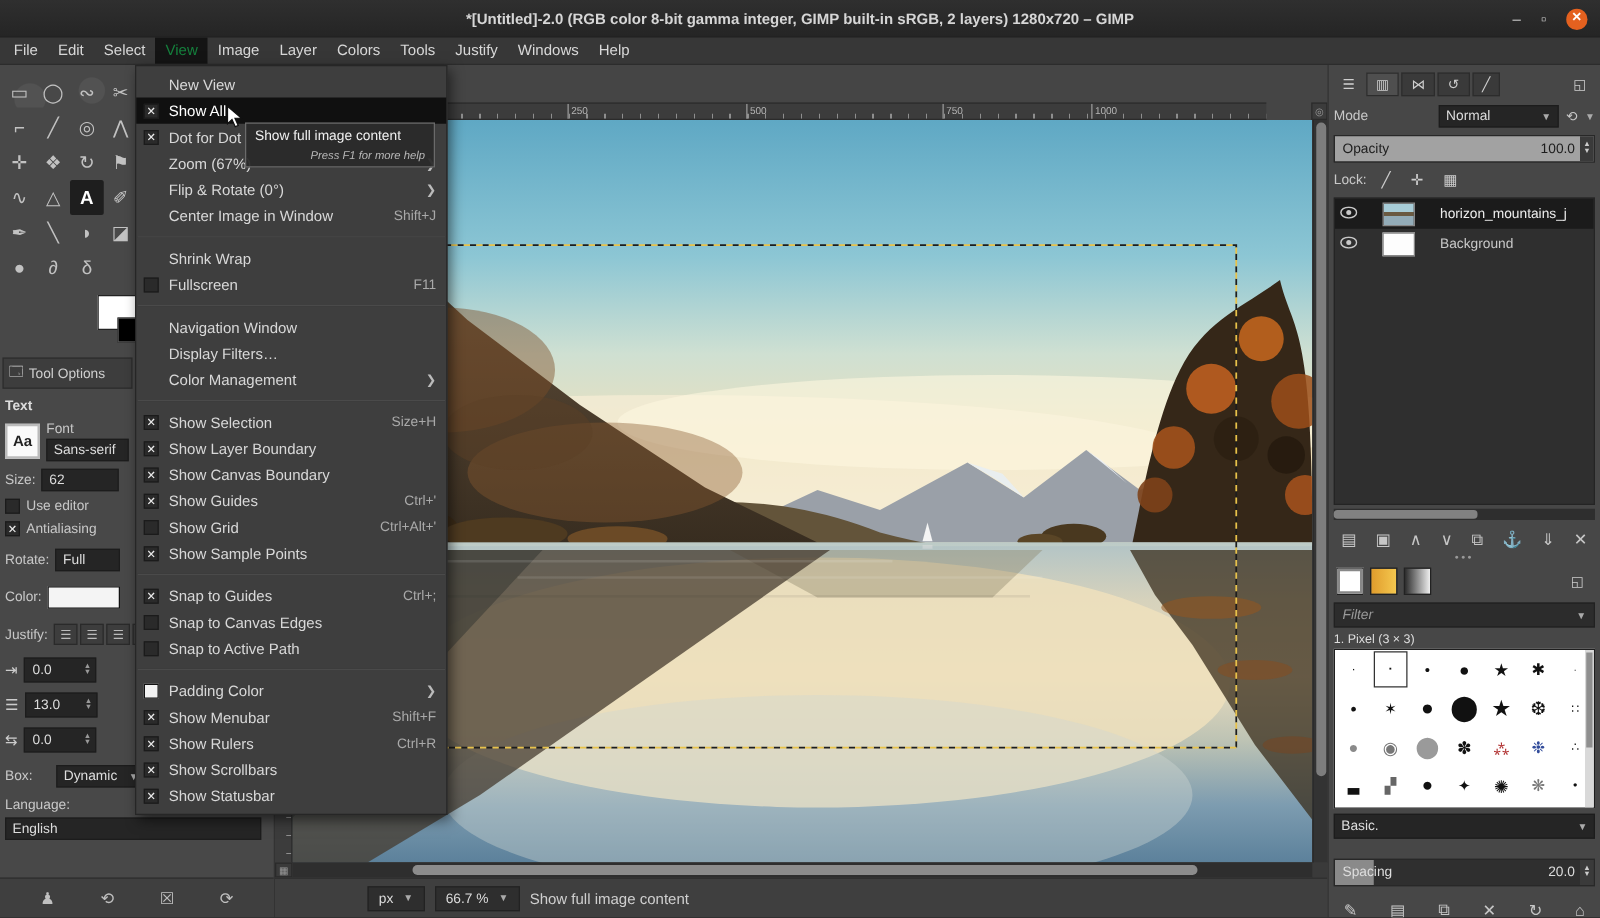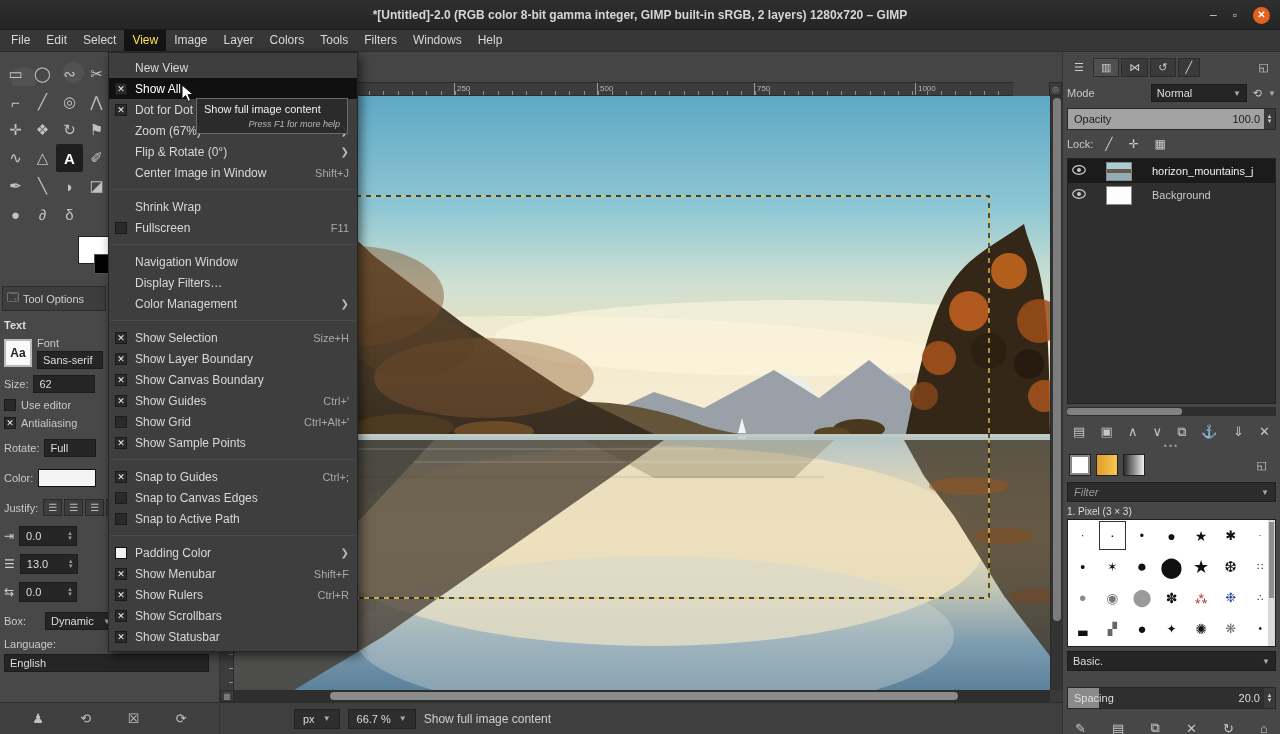--- a/index.html
+++ b/index.html
@@ -13,21 +13,21 @@
   .title-text { font-size:12px; font-weight:bold; color:#d6d6d6; }
   .win-controls { position:absolute; right:10px; top:0; height:30px; display:flex; align-items:center; gap:16px; }
   .win-btn { color:#cfcfcf; font-size:12px; line-height:1; }
   .win-btn.close { width:17px; height:17px; border-radius:50%; background:#e4611f; color:#fff;
                    display:flex; align-items:center; justify-content:center; font-size:10px; font-weight:bold; }
 
   
   .menubar { height:22px; background:#373737; display:flex; align-items:stretch; padding-left:3px;
              font-size:12px; color:#d8d8d8; border-bottom:1px solid #2c2c2c; }
   .menubar-item { padding:3px 8px 0 8px; }
-  .menubar-item.active { background:#141414; color:#fde047; }
+  .menubar-item.active { background:#141414; color:#15803d; }
 
   
   .main { display:flex; height:682px; }
   .left-dock  { width:220px; flex:none; background:#484848; position:relative; border-right:1px solid #333; }
   .canvas-col { width:842px; flex:none; display:flex; flex-direction:column; background:#454545; }
   .right-dock { width:218px; flex:none; background:#474747; border-left:1px solid #333; padding:0 4px; }
 
   
   .tool-grid { display:grid; grid-template-columns:repeat(4,27px); padding:8px 0 0 2px; position:relative; z-index:1;}
   .tool-cell { width:27px; height:28px; display:flex; align-items:center; justify-content:center;
@@ -178,21 +178,21 @@
 
   <div class="menubar">
       <span class="menubar-item">File</span>
       <span class="menubar-item">Edit</span>
       <span class="menubar-item">Select</span>
       <span class="menubar-item active">View</span>
       <span class="menubar-item">Image</span>
       <span class="menubar-item">Layer</span>
       <span class="menubar-item">Colors</span>
       <span class="menubar-item">Tools</span>
-      <span class="menubar-item">Filters</span>
+      <span class="menubar-item">Justify</span>
       <span class="menubar-item">Windows</span>
       <span class="menubar-item">Help</span>
     </div>
 
   <div class="main">
 
     <div class="left-dock">
       <div class="wilber"></div>
       <div class="tool-grid">
           <div class="tool-cell">▭</div>
@@ -324,21 +324,21 @@
     </div>
 
     <div class="canvas-col">
       <div class="canvas-gap"></div>
       <div class="ruler-row">
         <div class="ruler-corner"></div>
         <div class="h-ruler">
             <span class="rlabel" style="left: 185px;">250</span>
             <span class="rlabel" style="left: 328px;">500</span>
             <span class="rlabel" style="left: 485px;">750</span>
-            <span class="rlabel" style="left: 646px;">1000</span>
+            <span class="rlabel" style="left: 604px;">1000</span>
             <span class="rlabel" style="left: 757px;">1250</span>
           </div>
         <div class="ruler-corner">◎</div>
       </div>
       <div class="canvas-body">
         <div class="v-ruler"></div>
         <div class="canvas-view">
           
           <svg width="816" height="594" viewBox="0 0 816 594">
             <defs>

